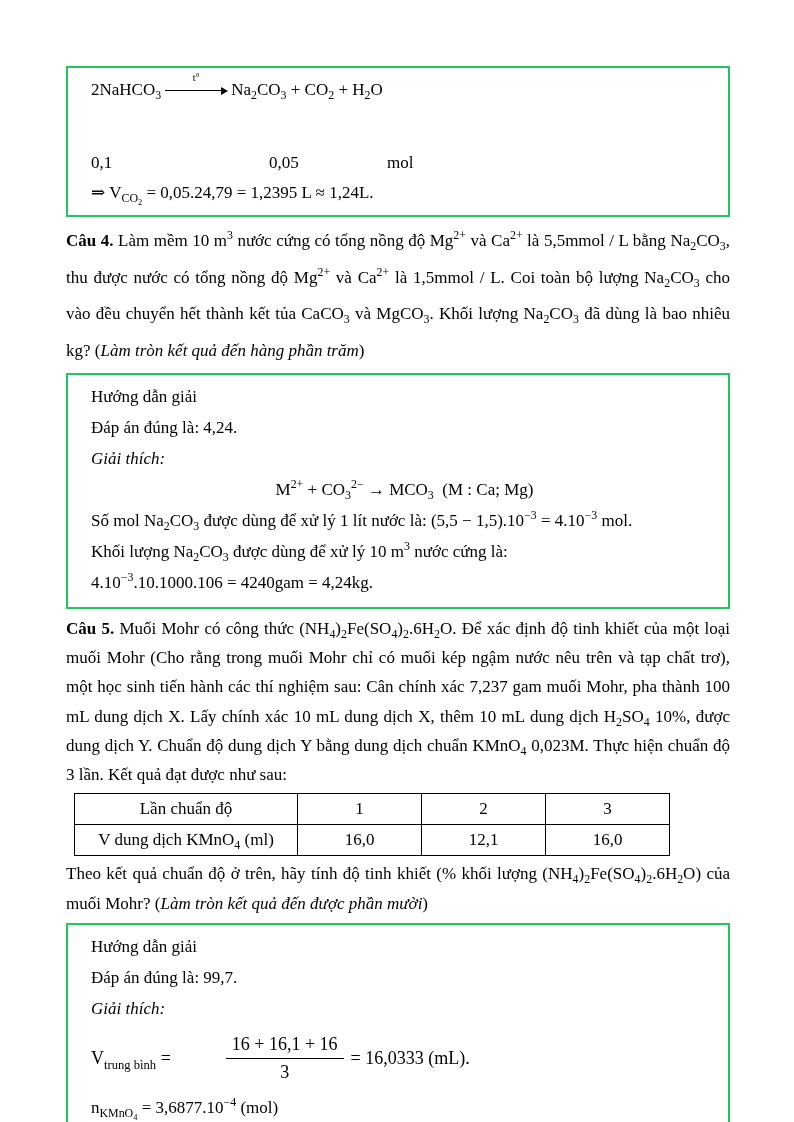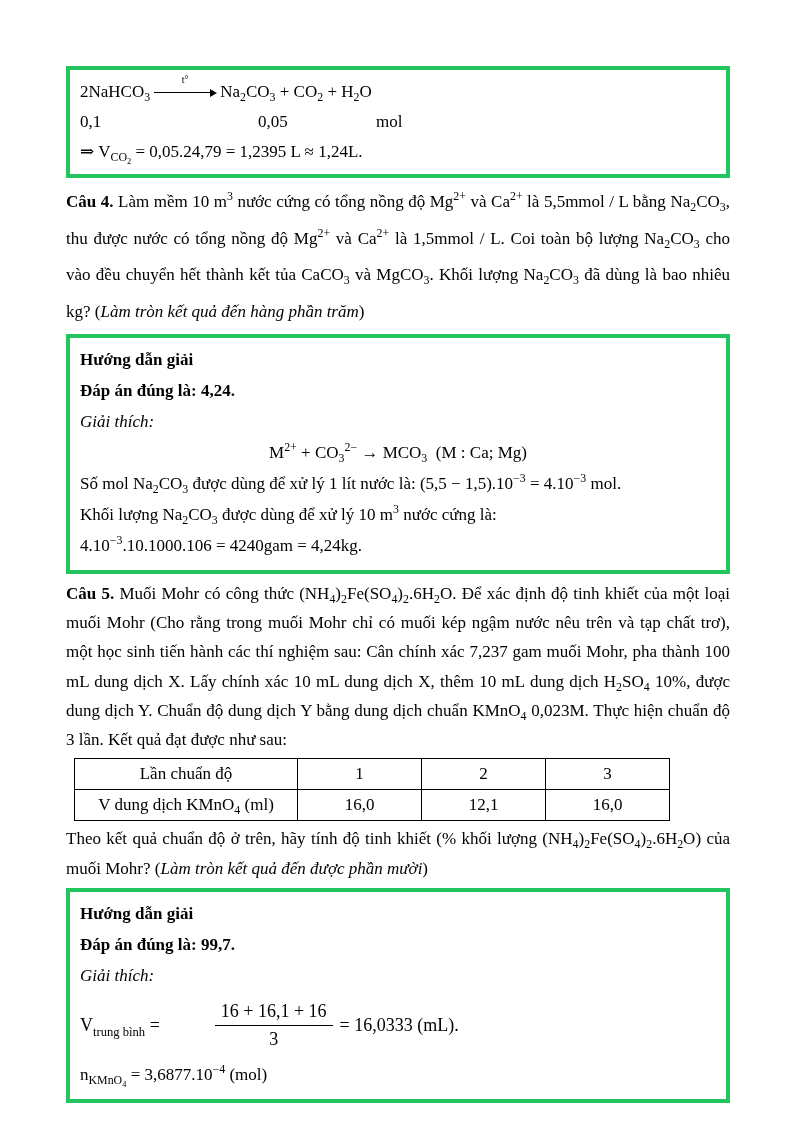--- a/index.html
+++ b/index.html
@@ -17,28 +17,28 @@
     overflow: hidden;
     box-sizing: border-box;
   }
   .content {
     position: absolute;
     left: 66px;
     right: 64px;
     top: 66px;
   }
   .solution-box {
-    border: 4px solid #22c55e;
-    padding: 7px 10px 8px 10px;
+    border: 2px solid #22c55e;
+    padding: 7px 10px 8px 23px;
     box-sizing: border-box;
   }
   .box1 { margin-bottom: 6px; }
   .box1 .line { line-height: 1.75; font-size: 17px; }
   .line { font-size: 17px; line-height: 1.82; }
-  .bold { font-weight: bold; }
+  .bold { font-weight: normal; }
   .italic { font-style: italic; }
   .center { text-align: center; }
   .para {
     font-size: 17px;
     text-align: justify;
     margin: 0;
   }
   .q-para { line-height: 2.15; margin: 6px 0 4px 0; }
   .q-para5 { line-height: 1.72; margin: 5px 0 4px 0; }
   .after-para { line-height: 1.72; margin: 3px 0 5px 0; }
@@ -70,21 +70,21 @@
   }
   .arrow .arrow-label {
     position: absolute;
     top: -8px;
     left: 0;
     width: 100%;
     text-align: center;
     font-size: 10px;
     line-height: 1;
   }
-  .amounts-line { font-size: 17px; line-height: 1.75; }
+  .amounts-line { font-size: 17px; line-height: 1.75; margin-top: 43px; }
   .amt { display: inline-block; }
   .amt1 { width: 178px; }
   .amt2 { width: 118px; }
   
   .data-table {
     border-collapse: collapse;
     width: 596px;
     margin: 3px 0 3px 8px;
     table-layout: fixed;
   }

